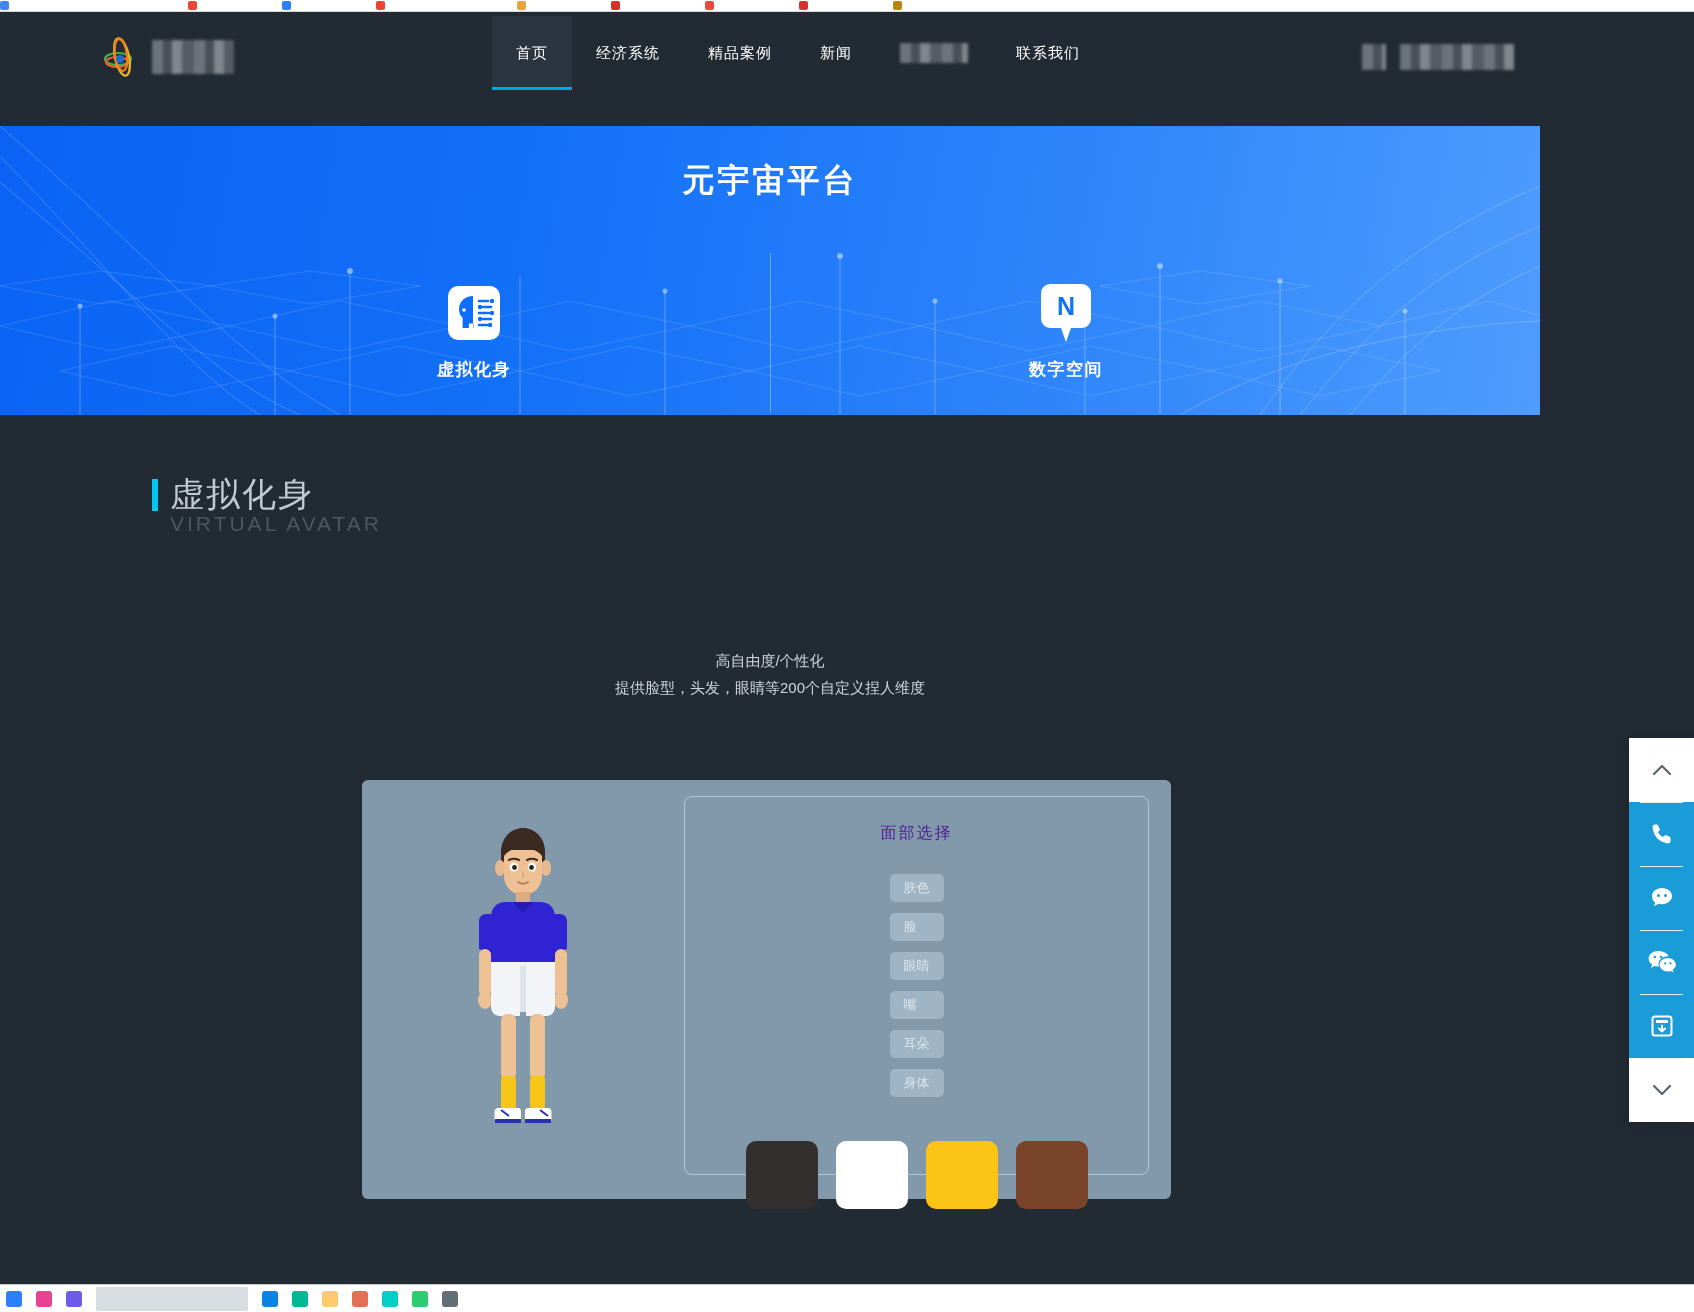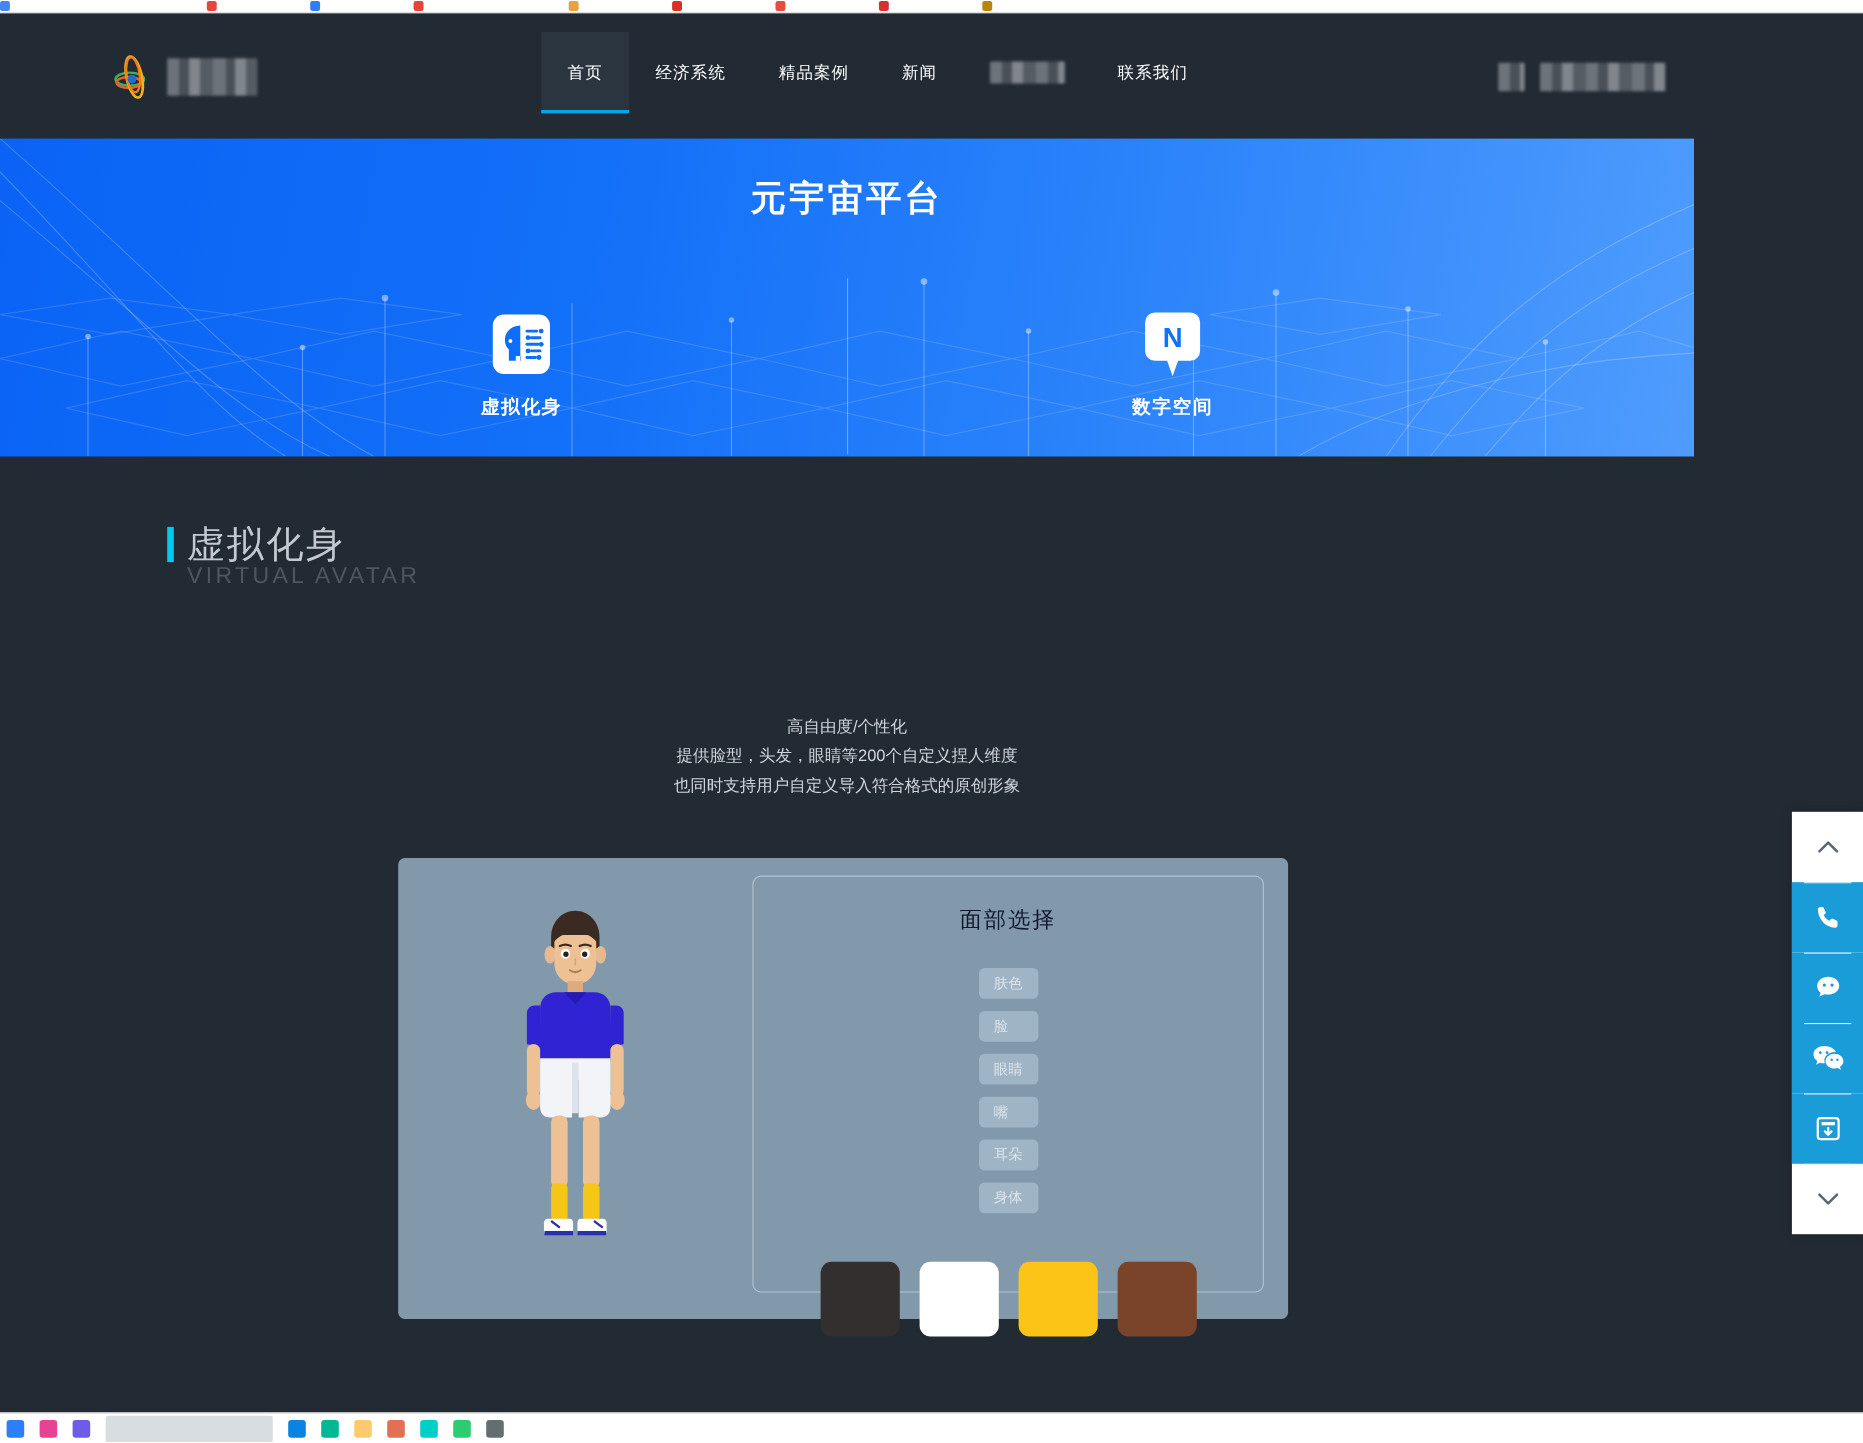--- a/index.html
+++ b/index.html
@@ -26,21 +26,21 @@
     overflow: hidden;
   }
   .tb-icon { width: 16px; height: 16px; border-radius: 3px; flex: none; }
   .tb-window {
     width: 152px; height: 24px; background: #d8dde2;
     border-radius: 2px; flex: none;
   }
 
   
   .site-header {
-    position: absolute; top: 29px; left: 0; width: 1694px; height: 114px;
+    position: absolute; top: 16px; left: 0; width: 1694px; height: 114px;
     background: #222a33;
   }
   .logo-wrap {
     position: absolute; left: 100px; top: 17px;
     display: flex; align-items: center; gap: 8px;
   }
   .logo-mark { width: 44px; height: 48px; }
   .redacted {
     background: repeating-linear-gradient(90deg,
        #6d737a 0 11px, #4a5058 11px 20px, #81868d 20px 30px, #565c64 30px 42px);
@@ -133,21 +133,21 @@
     width: 322px; display: flex; align-items: flex-start; justify-content: center;
     padding-top: 34px;
   }
   .panel {
     margin: 16px 22px 24px 0;
     flex: 1; border: 1px solid #b4c4d0; border-radius: 8px;
     padding: 26px 24px;
     display: flex; flex-direction: column; align-items: center;
   }
   .panel-title {
-    color: #0f172a; font-size: 20px; letter-spacing: 2px; margin-bottom: 30px;
+    color: #4c1d95; font-size: 16px; letter-spacing: 2px; margin-bottom: 30px;
   }
   .chip-row { display: flex; gap: 11px; flex-direction: column; }
   .chip {
     background: #9fb4c4; border-radius: 5px;
     padding: 5px 14px; color: #dce5ec; font-size: 13px;
     cursor: pointer; white-space: nowrap;
   }
   .swatch-row { display: flex; gap: 18px; margin-top: 44px; }
   .swatch {
     width: 72px; height: 68px; border-radius: 10px; cursor: pointer;
@@ -362,21 +362,20 @@
     <div class="sec-title">
       <span class="sec-bar"></span>
       <span class="sec-cn">虚拟化身</span>
     </div>
     <div class="sec-en">VIRTUAL AVATAR</div>
   </div>
 
   <div class="desc">
     <div>高自由度/个性化</div>
     <div>提供脸型，头发，眼睛等200个自定义捏人维度</div>
-    <div>也同时支持用户自定义导入符合格式的原创形象</div>
   </div>
 </div>
 
 <div class="editor">
 
   <div class="avatar-pane">
     <svg width="170" height="330" viewBox="0 0 170 330">
 
       <path d="M63 38c0-14 10-24 22-24s22 10 22 24v10H63z" fill="#3b2a22"></path>
 

